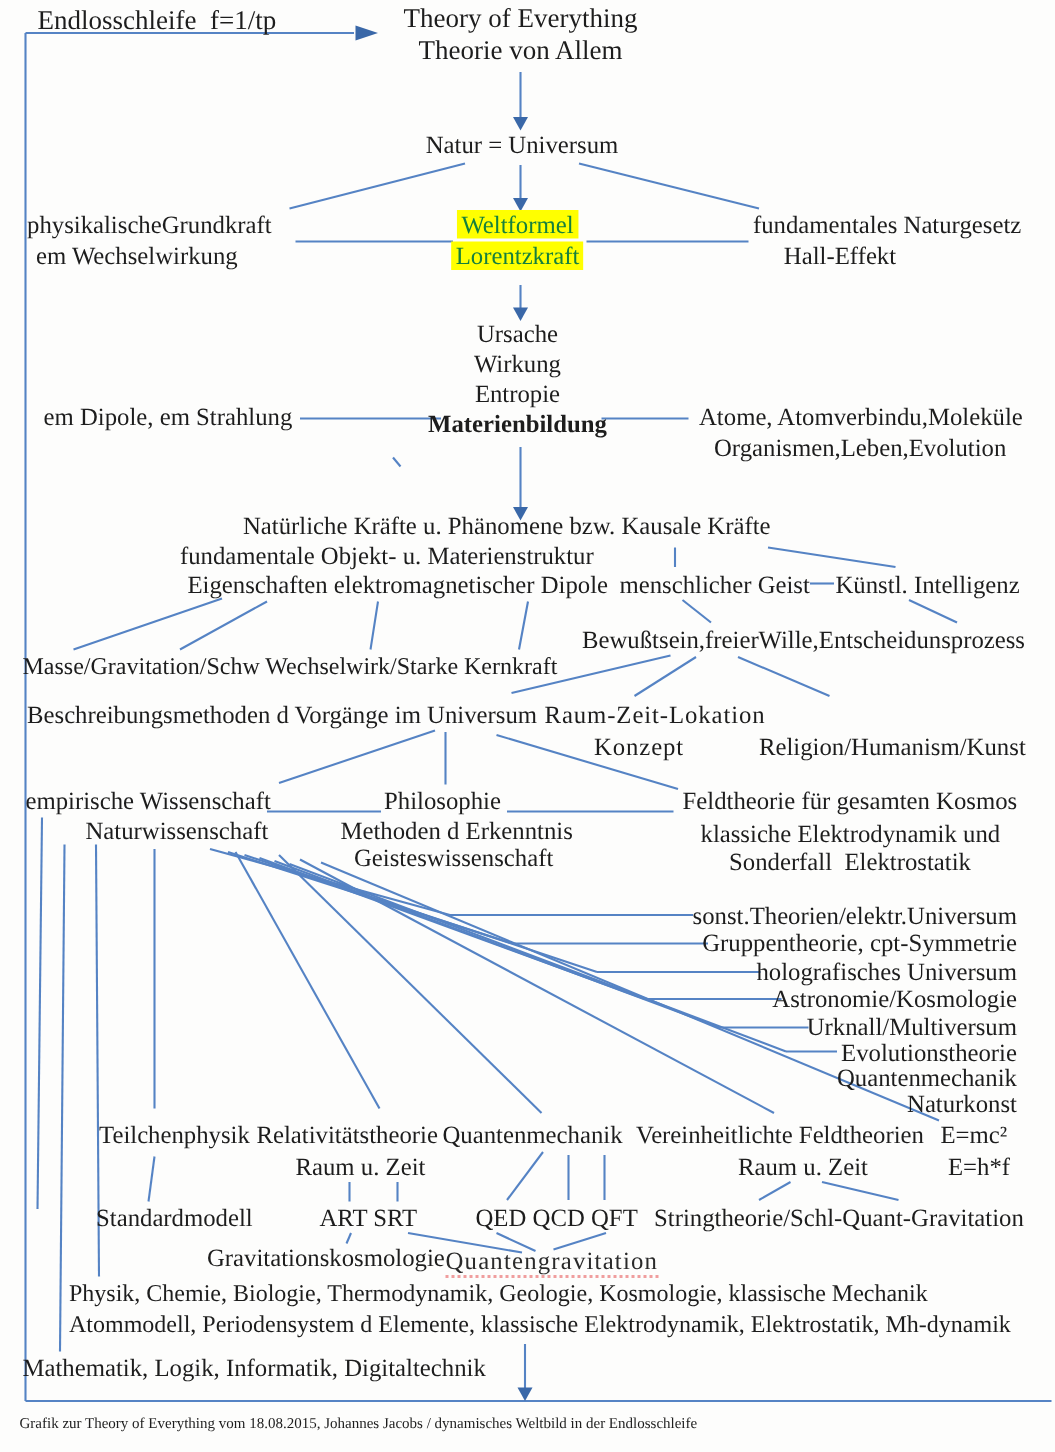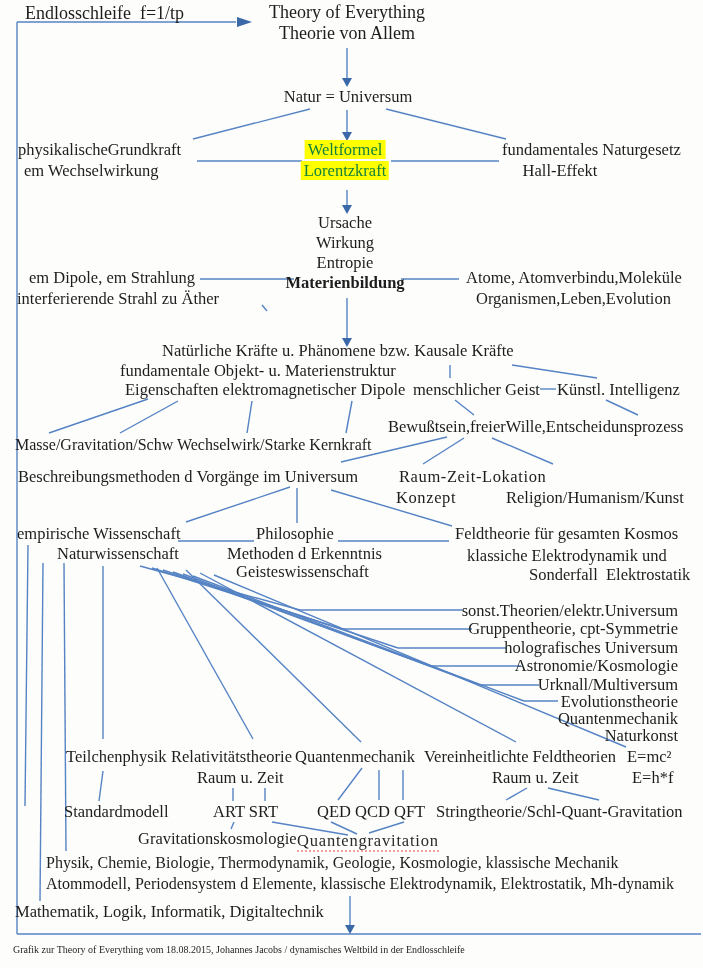--- a/index.html
+++ b/index.html
@@ -116,45 +116,44 @@
 
   <div class="lbl" style="left:502px;top:141px;">fundamentales Naturgesetz</div>
   <div class="lbl ctr" style="left:560px;top:162px;">Hall-Effekt</div>
 
   <div class="lbl ctr" style="left:345px;top:214px;">Ursache</div>
   <div class="lbl ctr" style="left:345px;top:234px;">Wirkung</div>
   <div class="lbl ctr" style="left:345px;top:254px;">Entropie</div>
   <div class="lbl ctr" style="left:345px;top:274px;font-weight:bold;">Materienbildung</div>
 
   <div class="lbl" style="left:29px;top:269px;">em Dipole, em Strahlung</div>
-  <div class="lbl" style="left:17px;top:290px;">interferierende Strahl zu Äther</div>
   <div class="lbl" style="left:466px;top:269px;">Atome, Atomverbindu,Moleküle</div>
   <div class="lbl" style="left:476px;top:290px;">Organismen,Leben,Evolution</div>
 
   <div class="lbl" style="left:162px;top:342px;">Natürliche Kräfte u. Phänomene bzw. Kausale Kräfte</div>
   <div class="lbl" style="left:120px;top:362px;text-align:center;">fundamentale Objekt- u. Materienstruktur</div>
   <div class="lbl" style="left:125px;top:381px;">Eigenschaften elektromagnetischer Dipole</div>
   <div class="lbl" style="left:413px;top:381px;">menschlicher Geist</div>
   <div class="lbl" style="left:557px;top:381px;">Künstl. Intelligenz</div>
   <div class="lbl" style="left:388px;top:418px;">Bewußtsein,freierWille,Entscheidunsprozess</div>
   <div class="lbl sm" style="left:15px;top:436px;">Masse/Gravitation/Schw Wechselwirk/Starke Kernkraft</div>
 
   <div class="lbl" style="left:18px;top:468px;">Beschreibungsmethoden d Vorgänge im Universum</div>
-  <div class="lbl sp" style="left:363px;top:468px;margin-left:36px;">Raum-Zeit-Lokation</div>
+  <div class="lbl sp" style="left:363px;top:468px;">Raum-Zeit-Lokation</div>
   <div class="lbl sp" style="left:396px;top:489px;">Konzept</div>
   <div class="lbl" style="left:506px;top:489px;">Religion/Humanism/Kunst</div>
 
   <div class="lbl" style="left:17px;top:525px;">empirische Wissenschaft</div>
   <div class="lbl" style="left:256px;top:525px;">Philosophie</div>
   <div class="lbl" style="left:455px;top:525px;">Feldtheorie für gesamten Kosmos</div>
   <div class="lbl" style="left:57px;top:545px;">Naturwissenschaft</div>
   <div class="lbl" style="left:227px;top:545px;">Methoden d Erkenntnis</div>
   <div class="lbl" style="left:467px;top:547px;">klassiche Elektrodynamik und</div>
   <div class="lbl" style="left:236px;top:563px;">Geisteswissenschaft</div>
-  <div class="lbl" style="left:486px;top:566px;margin-left:43px;">Sonderfall  Elektrostatik</div>
+  <div class="lbl" style="left:486px;top:566px;">Sonderfall  Elektrostatik</div>
 
   <div class="lbl rt" style="right:25px;top:602px;">sonst.Theorien/elektr.Universum</div>
   <div class="lbl rt" style="right:25px;top:620px;">Gruppentheorie, cpt-Symmetrie</div>
   <div class="lbl rt" style="right:25px;top:639px;">holografisches Universum</div>
   <div class="lbl rt" style="right:25px;top:657px;">Astronomie/Kosmologie</div>
   <div class="lbl rt" style="right:25px;top:676px;">Urknall/Multiversum</div>
   <div class="lbl rt" style="right:25px;top:693px;">Evolutionstheorie</div>
   <div class="lbl rt" style="right:25px;top:710px;">Quantenmechanik</div>
   <div class="lbl rt" style="right:25px;top:727px;">Naturkonst</div>
 

